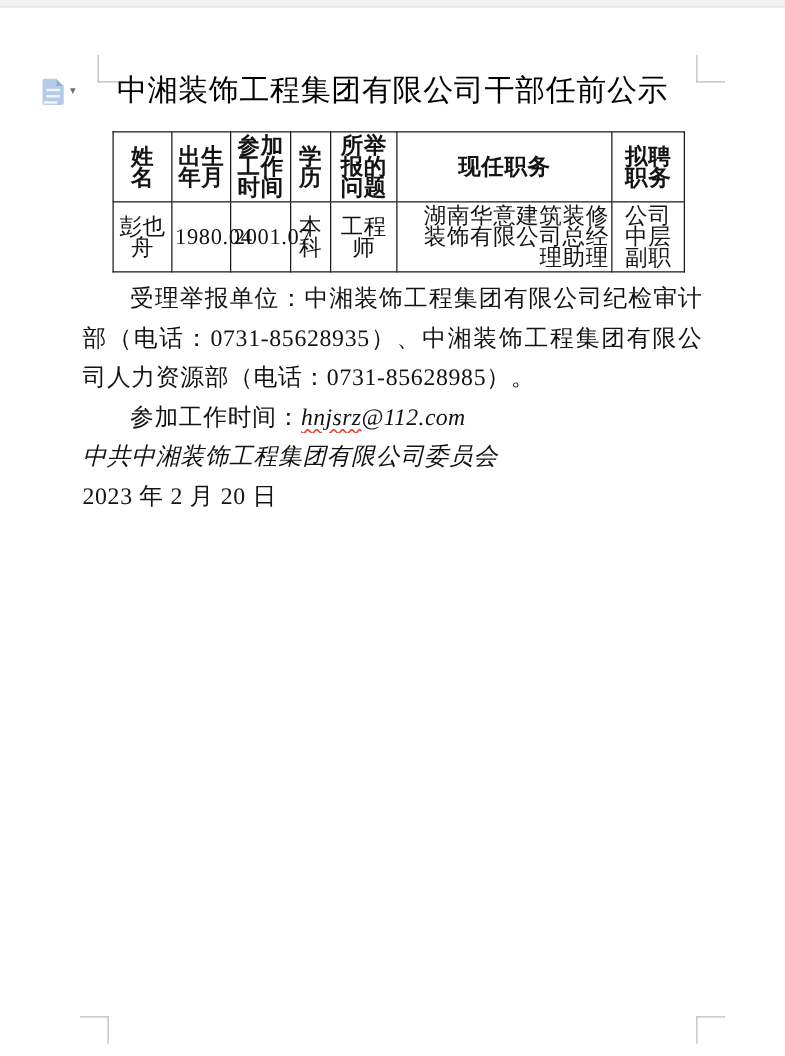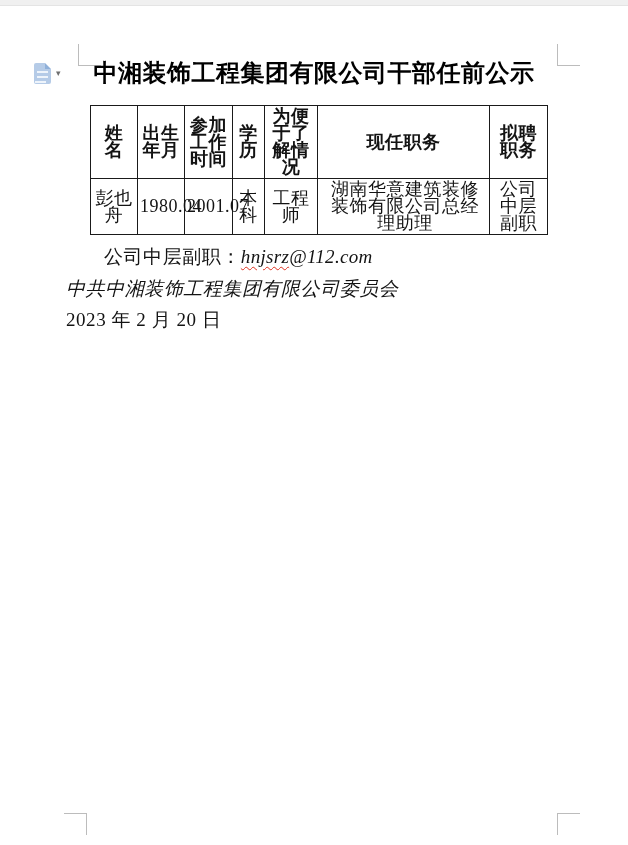--- a/index.html
+++ b/index.html
@@ -56,21 +56,21 @@
   .corner-mark.bl { top: 813px; left: 64px;  border-right: 1px solid #bcbcbc; border-top: 1px solid #bcbcbc; }
   .corner-mark.br { top: 813px; left: 557px; border-left: 1px solid #bcbcbc; border-top: 1px solid #bcbcbc; }
 
   .doc-content {
     position: absolute;
     top: 54px; left: 66px;
     width: 496px;
   }
   .doc-title {
     font-family: "Liberation Sans", "DejaVu Sans", sans-serif;
-    font-weight: bold;
+    font-weight: normal;
     font-size: 24px;
     letter-spacing: 0.5px;
     text-align: center;
     color: #000000;
     line-height: 38px;
     margin-bottom: 13px;
   }
   p.body-text {
     font-size: 19px;
     line-height: 31.5px;
@@ -92,21 +92,21 @@
   }
   table.roster th, table.roster td {
     border: 1px solid #1a1a1a;
     text-align: center;
     vertical-align: middle;
     padding: 2px 2px;
     font-weight: normal;
   }
   table.roster th { font-weight: bold; height: 38px; }
   table.roster td { height: 37px; }
-  table.roster td.pos-cell { text-align: center; padding-left: 5px; }
+  table.roster td.pos-cell { text-align: right; padding-left: 5px; }
 
   .email-user {
     text-decoration: underline wavy #e0301e;
     text-decoration-thickness: 1px;
     text-underline-offset: 3px;
   }
   .latin { letter-spacing: 0.3px; font-style: italic; }
 
   .sign-block { text-align: right; }
   .sign-line  { padding-right: 12px; font-style: italic; }
@@ -141,40 +141,41 @@
         <col style="width:53px">
         <col style="width:172px">
       <col style="width:58px">
     </colgroup>
     <tbody>
         <tr>
       <th>姓　名</th>
       <th>出生年月</th>
       <th>参加工作时间</th>
       <th>学历</th>
-      <th>为便于了解情况</th>
+      <th>所举报的问题</th>
       <th>现任职务</th>
       <th>拟聘职务</th>
     </tr>
     <tr>
       <td>彭也舟</td>
       <td>1980.04</td>
       <td>2001.07</td>
       <td>本科</td>
       <td>工程师</td>
       <td class="pos-cell">湖南华意建筑装修装饰有限公司总经理助理</td>
       <td>公司中层副职</td>
     </tr>
   </tbody>
     </table>
 
 
 
+  <p class="body-text indent">受理举报单位：中湘装饰工程集团有限公司纪检审计部（电话：0731-85628935）、中湘装饰工程集团有限公司人力资源部（电话：0731-85628985）。</p>
 
-  <p class="body-text indent"><span>公司中层副职：</span><span class="email-user latin">hnjsrz</span><span class="latin">@112.com</span></p>
+  <p class="body-text indent"><span>参加工作时间：</span><span class="email-user latin">hnjsrz</span><span class="latin">@112.com</span></p>
 
 
   <div class="sign-block">
     <p class="body-text sign-line">中共中湘装饰工程集团有限公司委员会</p>
     <p class="body-text date-line">2023 年 2 月 20 日</p>
   </div>
 
 </div>
 
 </body></html>

